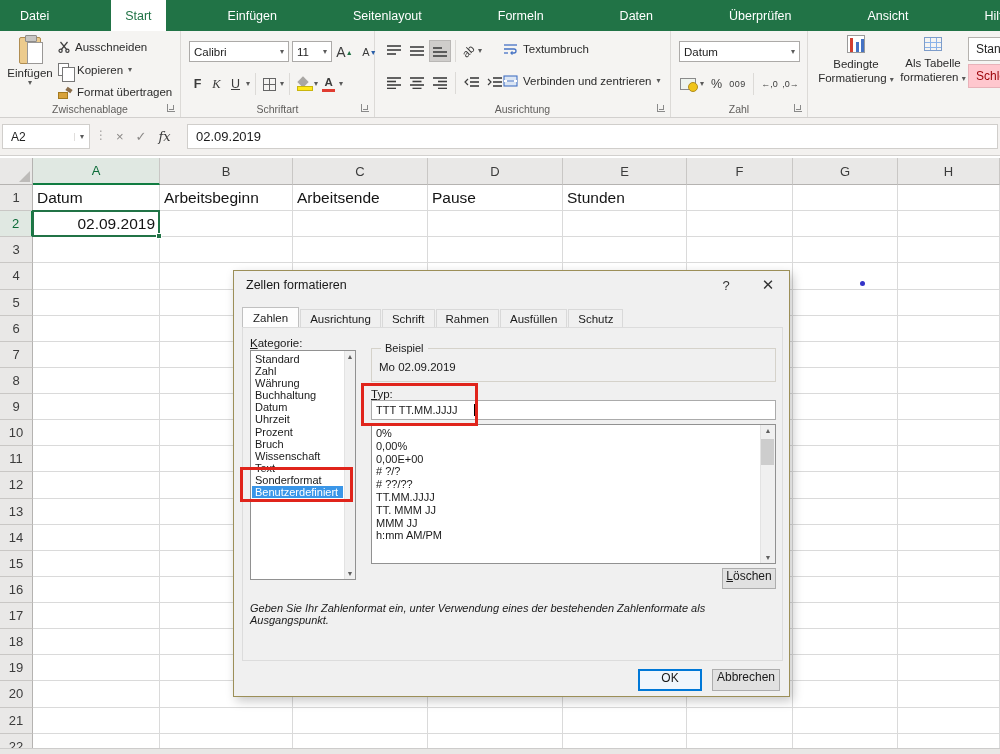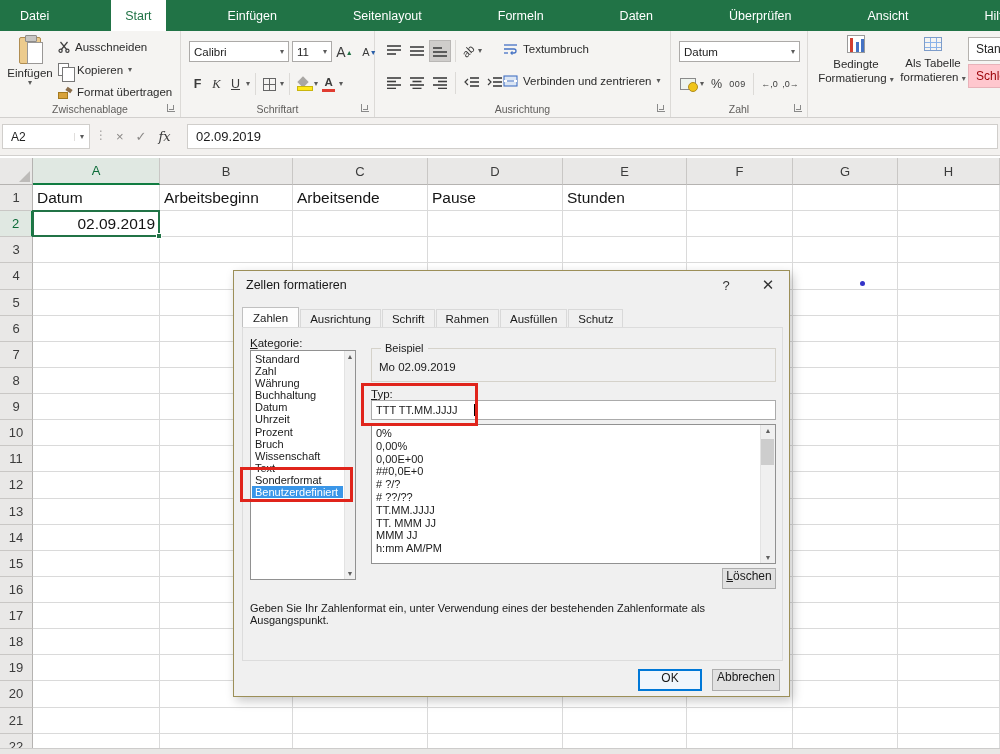--- a/index.html
+++ b/index.html
@@ -685,40 +685,39 @@
         <span>TTT TT.MM.JJJJ</span>
           <span class="cursorbar"></span>
       </div>
 
       <div class="listbox" style="left:128px; top:96px; width:405px; height:140px;">
         <div class="cat-items" style="right:16px;">
 
         <div class="fmt-item">0%</div>
             <div class="fmt-item">0,00%</div>
             <div class="fmt-item">0,00E+00</div>
-            <div class="fmt-item">##0,0E+0</div>
             <div class="fmt-item"># ?/?</div>
             <div class="fmt-item"># ??/??</div>
             <div class="fmt-item">TT.MM.JJJJ</div>
             <div class="fmt-item">TT. MMM JJ</div>
             <div class="fmt-item">MMM JJ</div>
             <div class="fmt-item">h:mm AM/PM</div>
           </div>
         <div class="sbar" style="width:15px;">
           <span class="sarrow">▲</span>
           <span class="sarrow">▼</span>
           <span class="sthumb" style="top:14px; right:1px; width:13px; height:26px;"></span>
         </div>
       </div>
 
       <div class="winbtn" style="left:479px; top:240px; width:54px; height:21px;">
         <span class="ak">Löschen</span>
       </div>
 
-      <span class="lbl" style="left:7px; top:274px; width:525px; font-size:11px;">Geben Sie Ihr Zahlenformat ein, unter Verwendung eines der bestehenden Zahlenformate als Ausgangspunkt.</span>
+      <span class="lbl" style="left:7px; top:274px; width:525px; font-size:11px;font-style:italic;">Geben Sie Ihr Zahlenformat ein, unter Verwendung eines der bestehenden Zahlenformate als Ausgangspunkt.</span>
     </div>
 
     <div class="winbtn default" style="left:404px; top:398px; width:64px; height:22px;">OK</div>
     <div class="winbtn" style="left:478px; top:398px; width:68px; height:22px;">Abbrechen</div>
   </div>
 
   <div class="redbox" style="left:240px; top:467px; width:113px; height:35px;"></div>
   <div class="redbox" style="left:361px; top:383px; width:117px; height:43px;"></div>
 
 </div>

